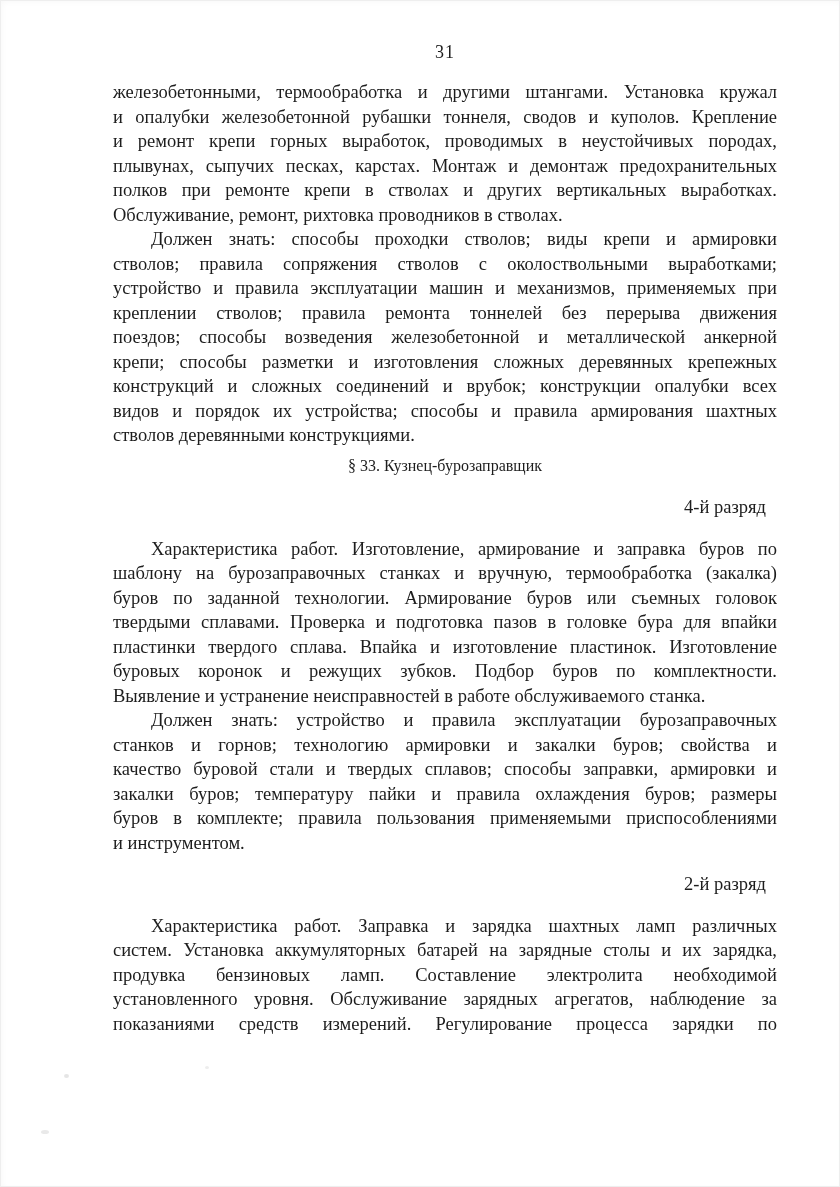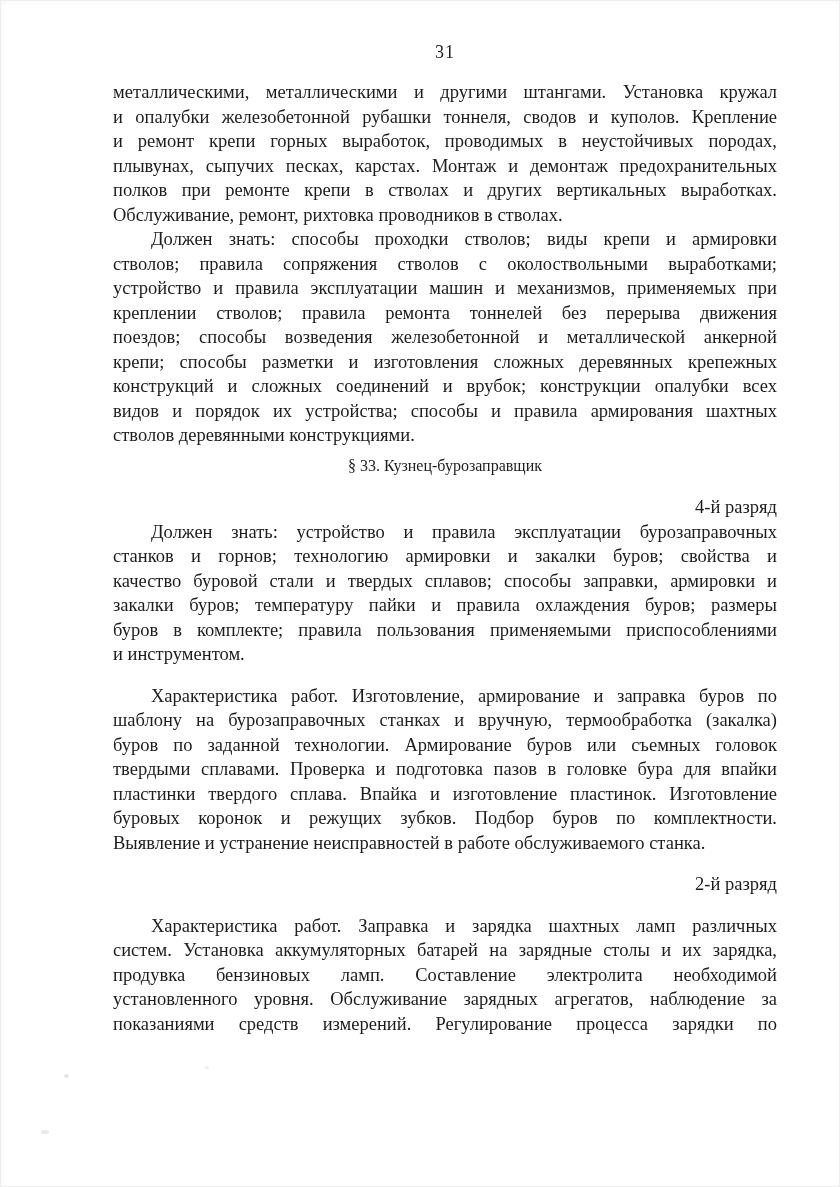--- a/index.html
+++ b/index.html
@@ -52,21 +52,21 @@
   }
   .section-heading {
     font-size: 16px;
     font-weight: normal;
     text-align: center;
     margin: 6px 0 0 0;
     line-height: 24.5px;
   }
   .grade {
     text-align: right;
-    margin: 17px 0 0 0;
+    margin: 17px 11px 0 0;
     line-height: 24.5px;
   }
   .para-after-grade {
     margin-top: 17px;
   }
   .speckle {
     position: absolute;
     border-radius: 50%;
   }
   .speckle-1 { left: 64px; top: 1074px; width: 5px; height: 4px; background: #dadada; opacity: .7; }
@@ -74,21 +74,21 @@
   .speckle-3 { left: 205px; top: 1066px; width: 4px; height: 3px; background: #e9e9e9; opacity: .8; }
 </style>
 </head>
 <body>
 
 <div class="page">
 
   <div class="page-number">31</div>
 
   <div class="para">
-      <div class="tline">металлическими, металлическими и другими штангами. Установка кружал</div>
+      <div class="tline">железобетонными, термообработка и другими штангами. Установка кружал</div>
       <div class="tline">и опалубки железобетонной рубашки тоннеля, сводов и куполов. Крепление</div>
       <div class="tline">и ремонт крепи горных выработок, проводимых в неустойчивых породах,</div>
       <div class="tline">плывунах, сыпучих песках, карстах. Монтаж и демонтаж предохранительных</div>
       <div class="tline">полков при ремонте крепи в стволах и других вертикальных выработках.</div>
       <div class="tline tline-last">Обслуживание, ремонт, рихтовка проводников в стволах.</div>
     </div>
 
   <div class="para">
       <div class="tline tline-first">Должен знать: способы проходки стволов; виды крепи и армировки</div>
       <div class="tline">стволов; правила сопряжения стволов с околоствольными выработками;</div>
@@ -98,37 +98,37 @@
       <div class="tline">крепи; способы разметки и изготовления сложных деревянных крепежных</div>
       <div class="tline">конструкций и сложных соединений и врубок; конструкции опалубки всех</div>
       <div class="tline">видов и порядок их устройства; способы и правила армирования шахтных</div>
       <div class="tline tline-last">стволов деревянными конструкциями.</div>
     </div>
 
   <h2 class="section-heading">§ 33. Кузнец-бурозаправщик</h2>
 
   <div class="grade">4-й разряд</div>
 
-  <div class="para">
-      <div class="tline tline-first">Должен знать: устройство и правила эксплуатации бурозаправочных</div>
-      <div class="tline">станков и горнов; технологию армировки и закалки буров; свойства и</div>
-      <div class="tline">качество буровой стали и твердых сплавов; способы заправки, армировки и</div>
-      <div class="tline">закалки буров; температуру пайки и правила охлаждения буров; размеры</div>
-      <div class="tline">буров в комплекте; правила пользования применяемыми приспособлениями</div>
-      <div class="tline tline-last">и инструментом.</div>
-    </div>
-
   <div class="para para-after-grade">
       <div class="tline tline-first">Характеристика работ. Изготовление, армирование и заправка буров по</div>
       <div class="tline">шаблону на бурозаправочных станках и вручную, термообработка (закалка)</div>
       <div class="tline">буров по заданной технологии. Армирование буров или съемных головок</div>
       <div class="tline">твердыми сплавами. Проверка и подготовка пазов в головке бура для впайки</div>
       <div class="tline">пластинки твердого сплава. Впайка и изготовление пластинок. Изготовление</div>
       <div class="tline">буровых коронок и режущих зубков. Подбор буров по комплектности.</div>
       <div class="tline tline-last">Выявление и устранение неисправностей в работе обслуживаемого станка.</div>
+    </div>
+
+  <div class="para">
+      <div class="tline tline-first">Должен знать: устройство и правила эксплуатации бурозаправочных</div>
+      <div class="tline">станков и горнов; технологию армировки и закалки буров; свойства и</div>
+      <div class="tline">качество буровой стали и твердых сплавов; способы заправки, армировки и</div>
+      <div class="tline">закалки буров; температуру пайки и правила охлаждения буров; размеры</div>
+      <div class="tline">буров в комплекте; правила пользования применяемыми приспособлениями</div>
+      <div class="tline tline-last">и инструментом.</div>
     </div>
 
 
   <div class="grade">2-й разряд</div>
 
   <div class="para para-after-grade" data-justify-last="true">
       <div class="tline tline-first">Характеристика работ. Заправка и зарядка шахтных ламп различных</div>
       <div class="tline">систем. Установка аккумуляторных батарей на зарядные столы и их зарядка,</div>
       <div class="tline">продувка бензиновых ламп. Составление электролита необходимой</div>
       <div class="tline">установленного уровня. Обслуживание зарядных агрегатов, наблюдение за</div>

